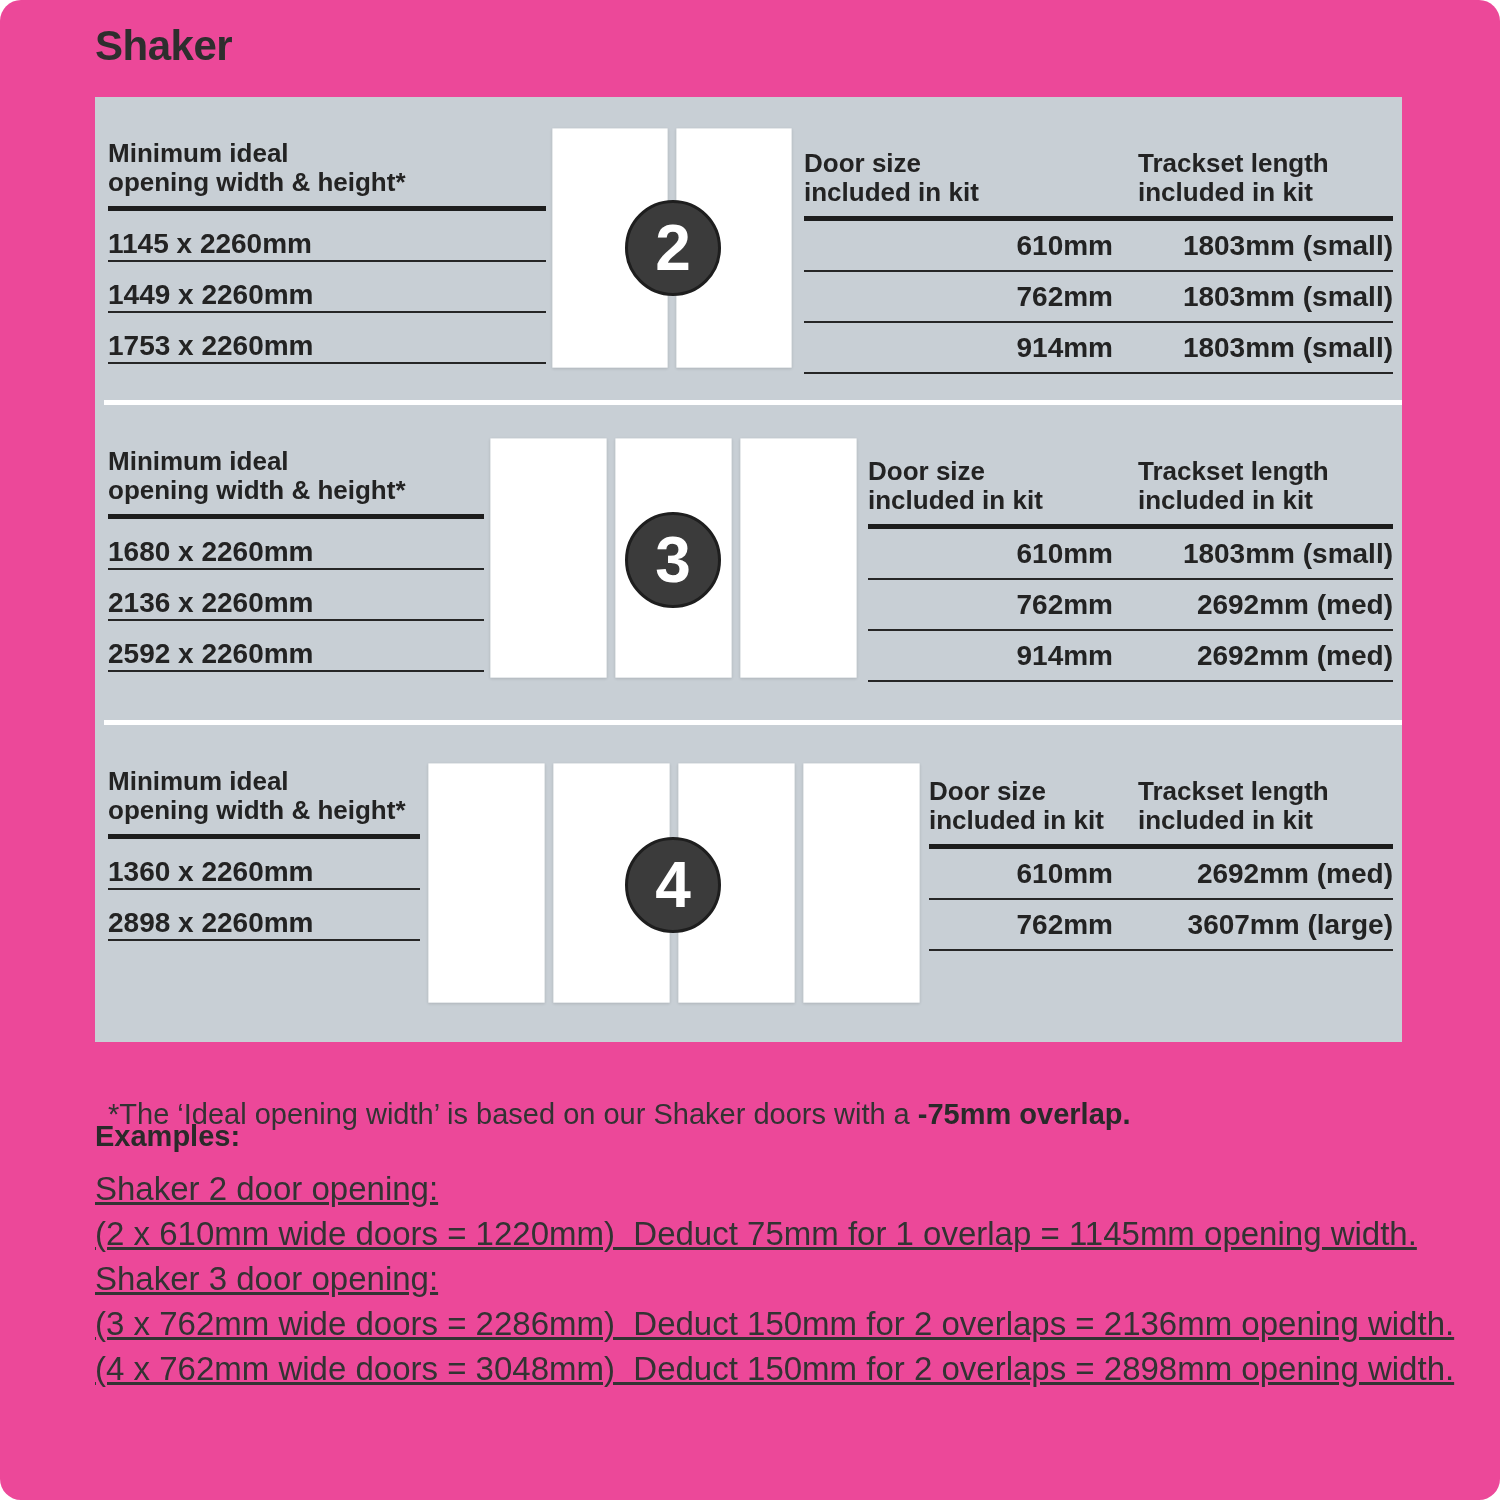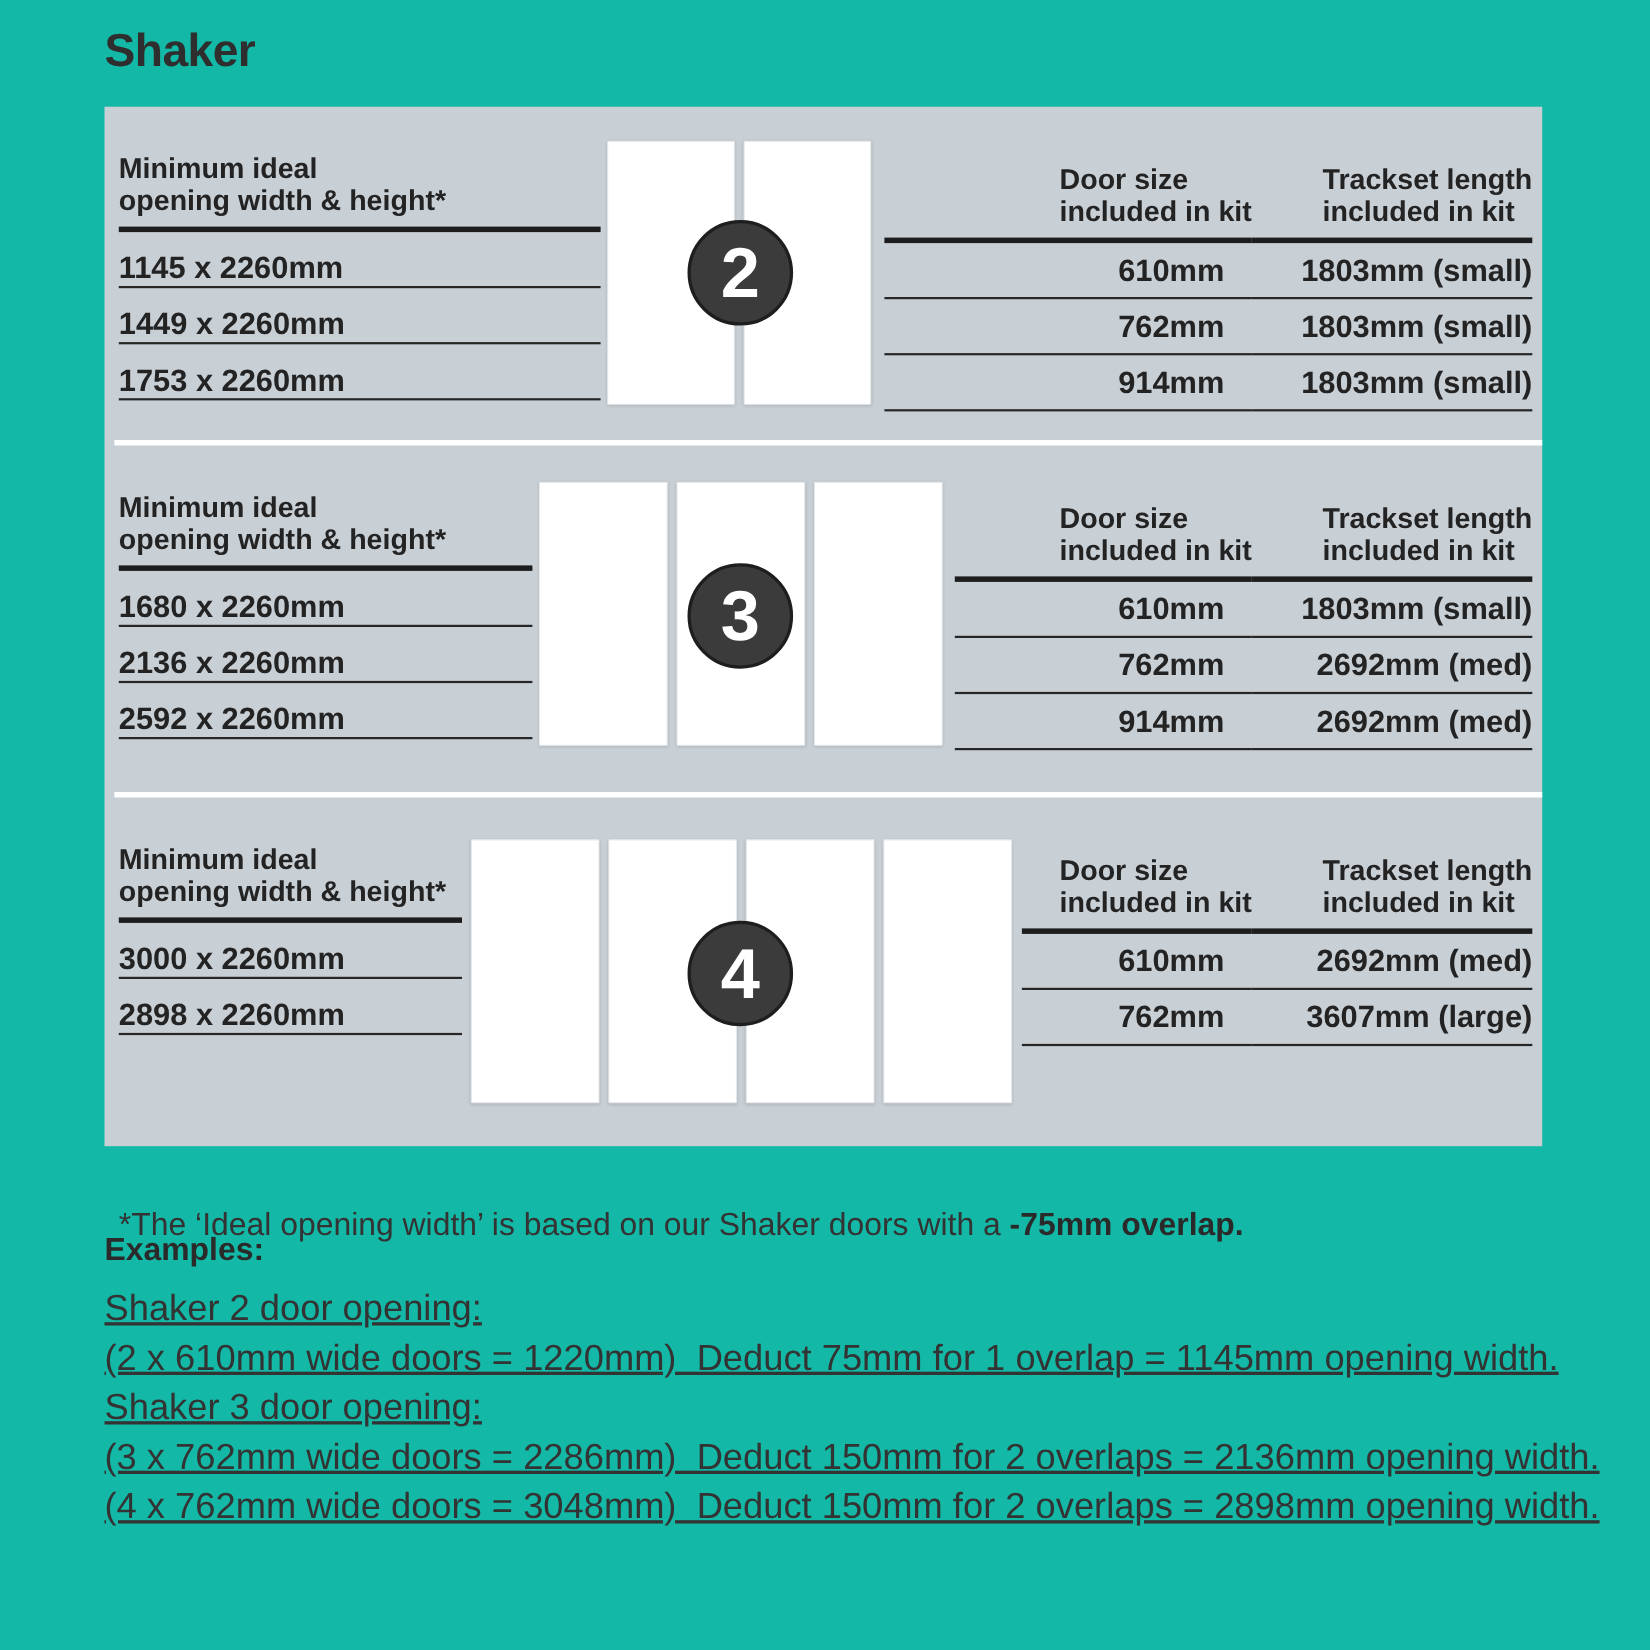--- a/index.html
+++ b/index.html
@@ -1,22 +1,23 @@
 <!DOCTYPE html>
 <html><head>
 <meta charset="utf-8">
 <style>
   html,body{margin:0;padding:0;background:#ffffff;}
   .page{
     position:relative;
     width:1500px;height:1500px;
-    background:#14b8a6;
+    background:#ec4899;
     font-family:"Liberation Sans", sans-serif;
     color:#232323;
     overflow:hidden;
+    border-radius:21px;
   }
   .title{
     position:absolute;left:95px;top:22px;
     font-size:42px;font-weight:bold;color:#2e2e2e;
     letter-spacing:-0.5px;
   }
   .panel{
     position:absolute;left:95px;top:97px;
     width:1307px;height:945px;
     background:#c8cfd5;
@@ -74,21 +75,21 @@
 
   
   .right-table{
     position:absolute;top:52px;right:9px;
     display:grid;grid-template-columns:1fr 255px;
   }
   .k1 .right-table{width:589px;}
   .k2 .right-table{width:525px;}
   .k3 .right-table{width:464px;}
   .rt-head{
-    display:flex;justify-content:flex-end;align-items:flex-end;
+    display:flex;align-items:flex-end;
     font-size:26px;font-weight:bold;line-height:29px;color:#232323;
     padding-bottom:9px;border-bottom:5px solid #1d1d1d;
   }
   .rt-head .hd{text-align:left;}
   .rt-val{
     height:49px;border-bottom:2px solid #262626;
     display:flex;align-items:center;justify-content:flex-end;
     font-size:28px;font-weight:bold;color:#232323;
   }
   .rt-val.c1{padding-right:25px;}
@@ -211,21 +212,21 @@
 
     <div class="divider div2"></div>
 
     <section class="kit k3">
       <div class="left-table">
         <div class="tbl-head">
           <div>Minimum ideal</div>
           <div>opening width &amp; height*</div>
         </div>
         <div class="tbl-row">
-            <span>3000 x 2260mm</span>
+            <span>1360 x 2260mm</span>
           </div>
         <div class="tbl-row">
             <span>2898 x 2260mm</span>
           </div>
       </div>
 
       <div class="doors">
         <div class="door"></div>
         <div class="door"></div>
         <div class="door"></div>

